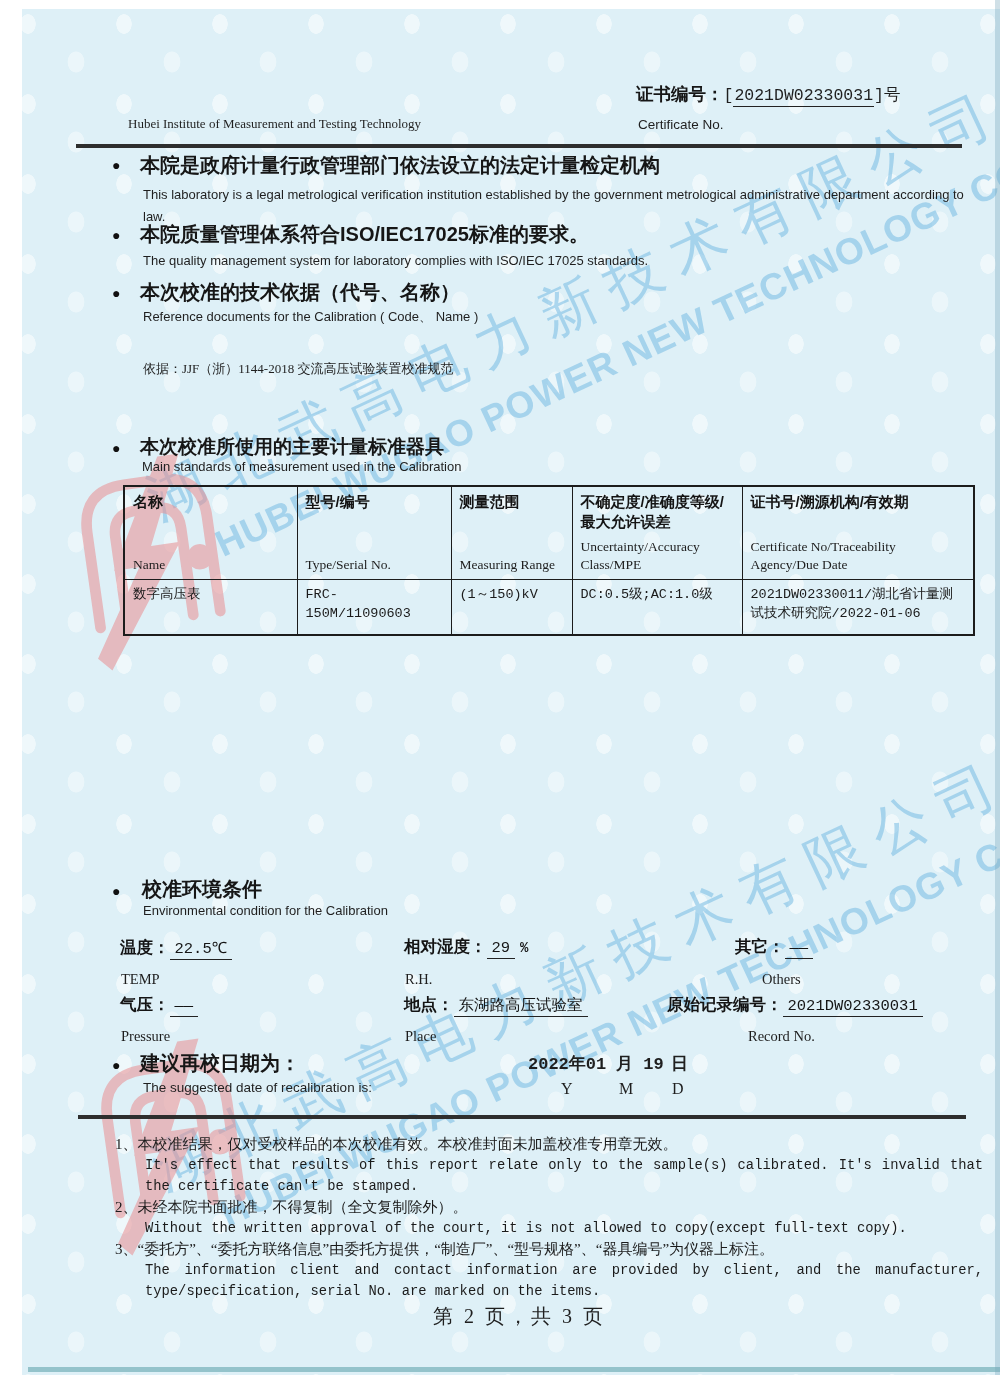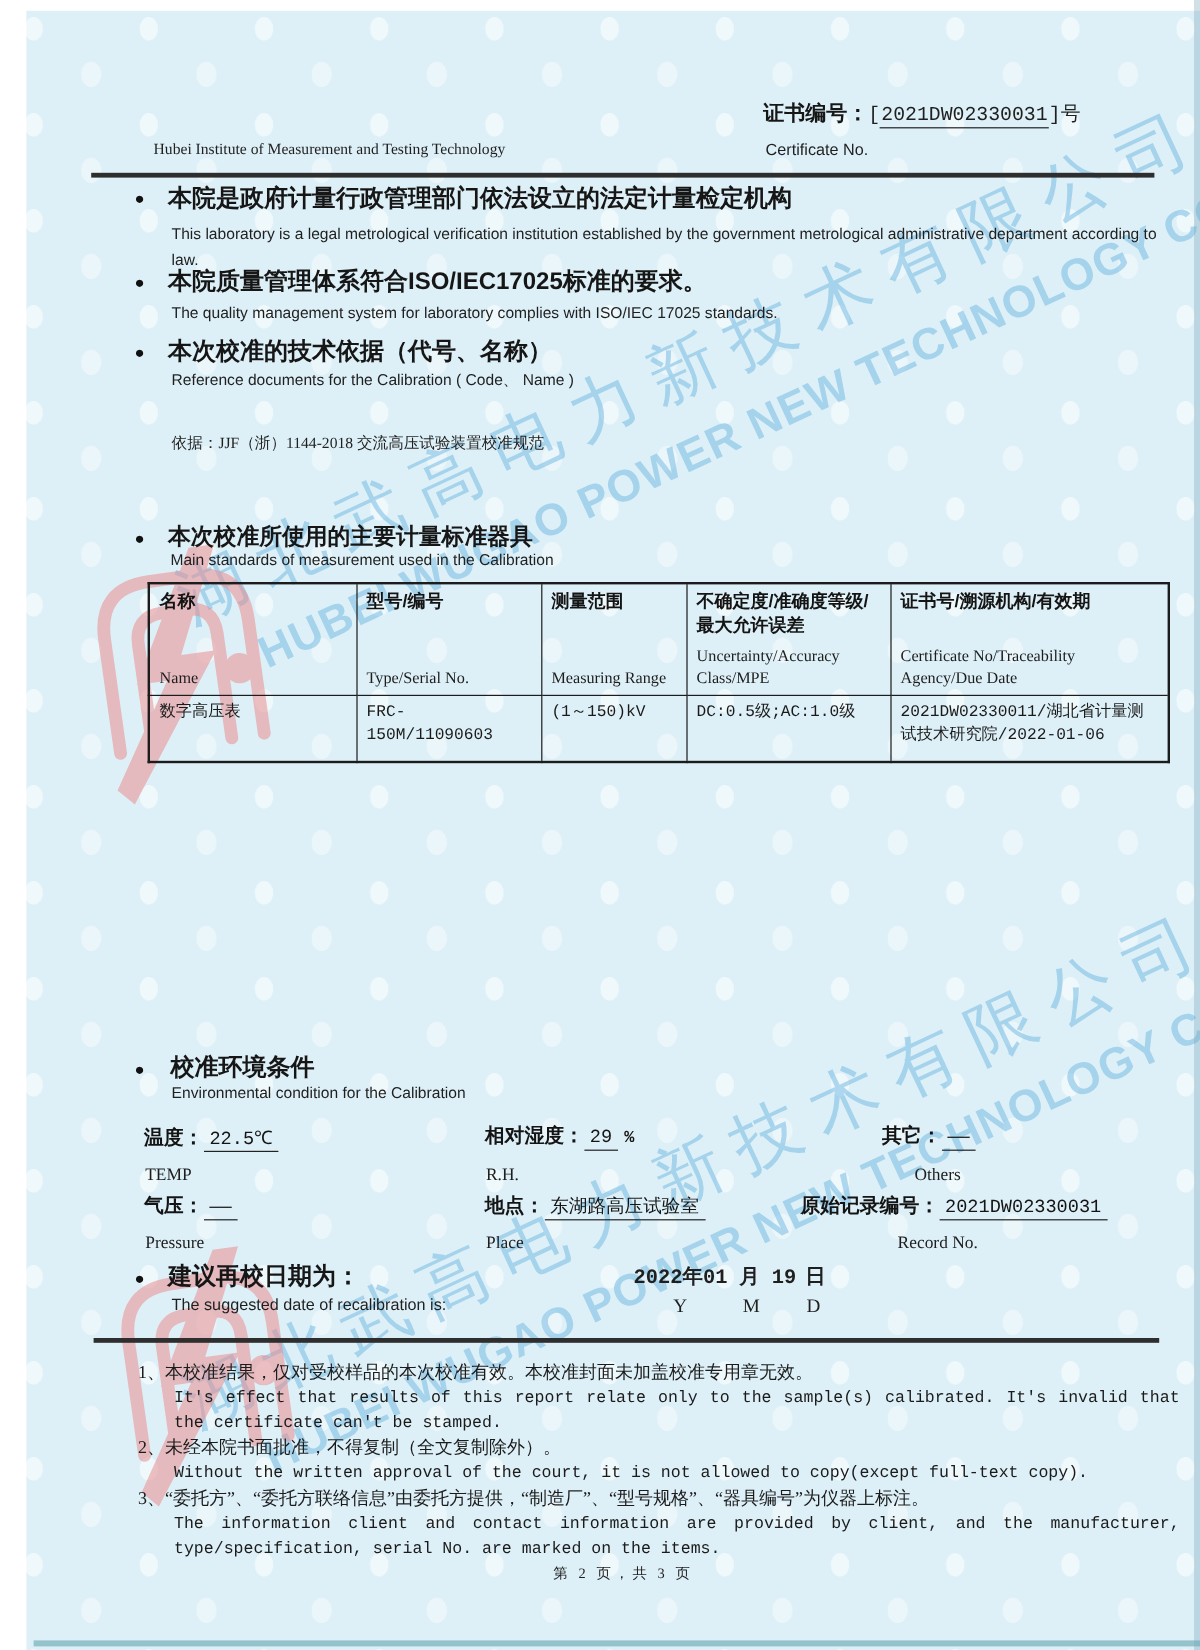--- a/index.html
+++ b/index.html
@@ -216,21 +216,21 @@
 
     <div class="abs" style="left:115px;top:1134px;width:870px;">
       <div class="note-cn">1、本校准结果，仅对受校样品的本次校准有效。本校准封面未加盖校准专用章无效。</div>
       <div class="note-en">It's effect that results of this report relate only to the sample(s) calibrated. It's invalid that the certificate can't be stamped.</div>
       <div class="note-cn">2、未经本院书面批准，不得复制（全文复制除外）。</div>
       <div class="note-en">Without the written approval of the court, it is not allowed to copy(except full-text copy).</div>
       <div class="note-cn">3、“委托方”、“委托方联络信息”由委托方提供，“制造厂”、“型号规格”、“器具编号”为仪器上标注。</div>
       <div class="note-en">The information client and contact information are provided by client, and the manufacturer, type/specification, serial No. are marked on the items.</div>
     </div>
 
-    <div class="abs serif" style="left:0;right:0;top:1303px;text-align:center;font-size:12px;letter-spacing:3px;margin-left:39px;">第 2 页，共 3 页</div>
+    <div class="abs serif" style="left:0;right:0;top:1303px;text-align:center;font-size:20px;letter-spacing:3px;margin-left:39px;">第 2 页，共 3 页</div>
 
   </div>
 
   <div class="scan-left"></div>
   <div class="scan-top"></div>
   <div class="scan-bottom"></div>
   <div class="scan-right"></div>
 </div>
 
 </body></html>

